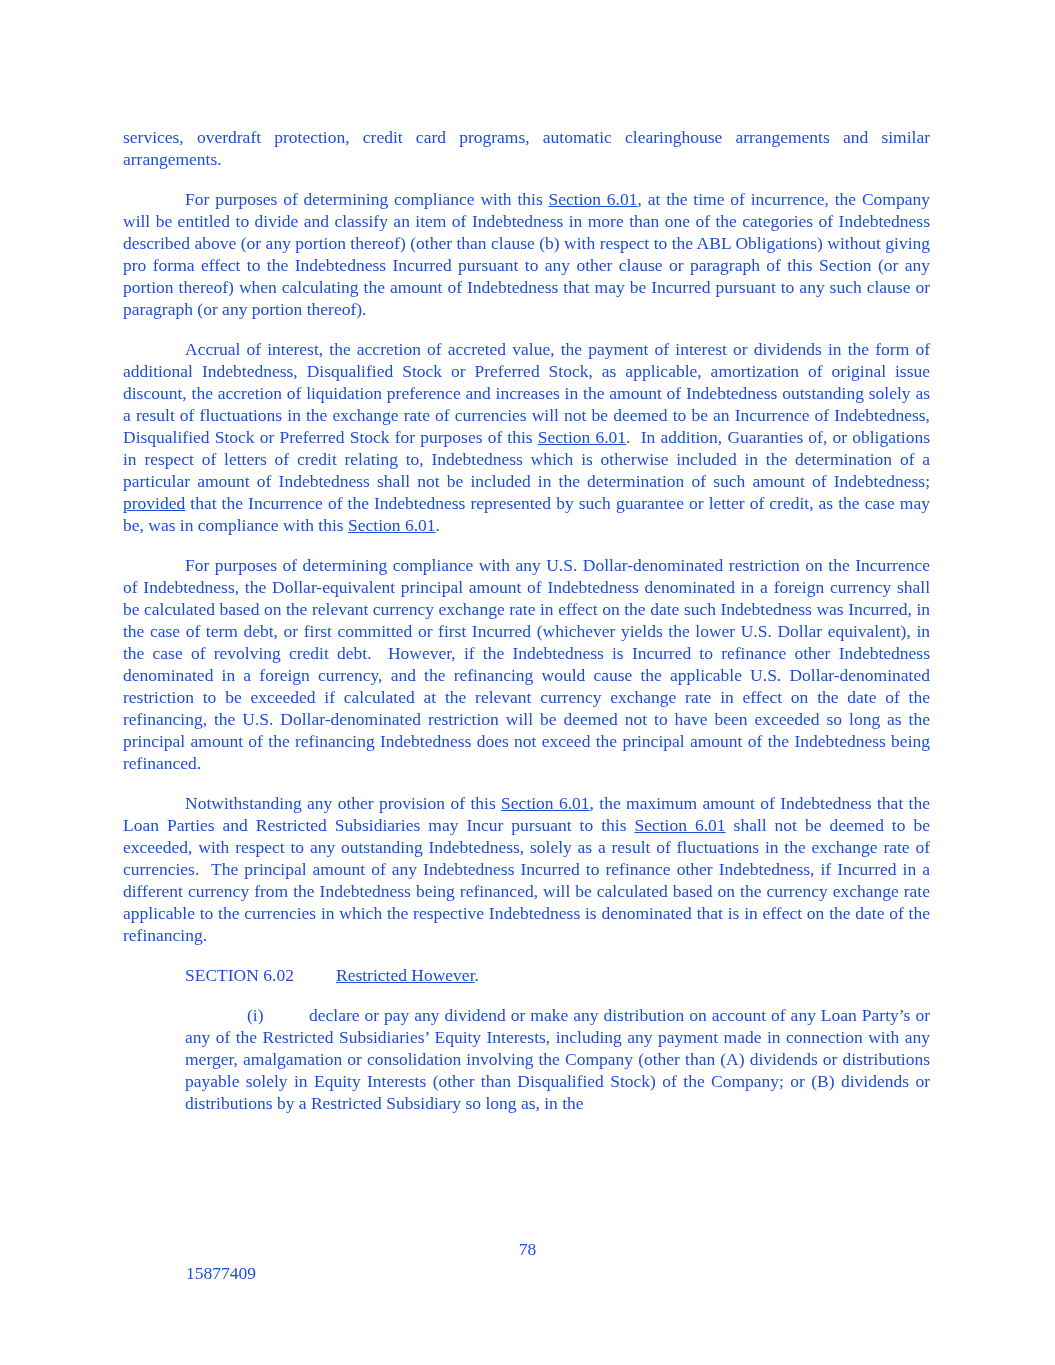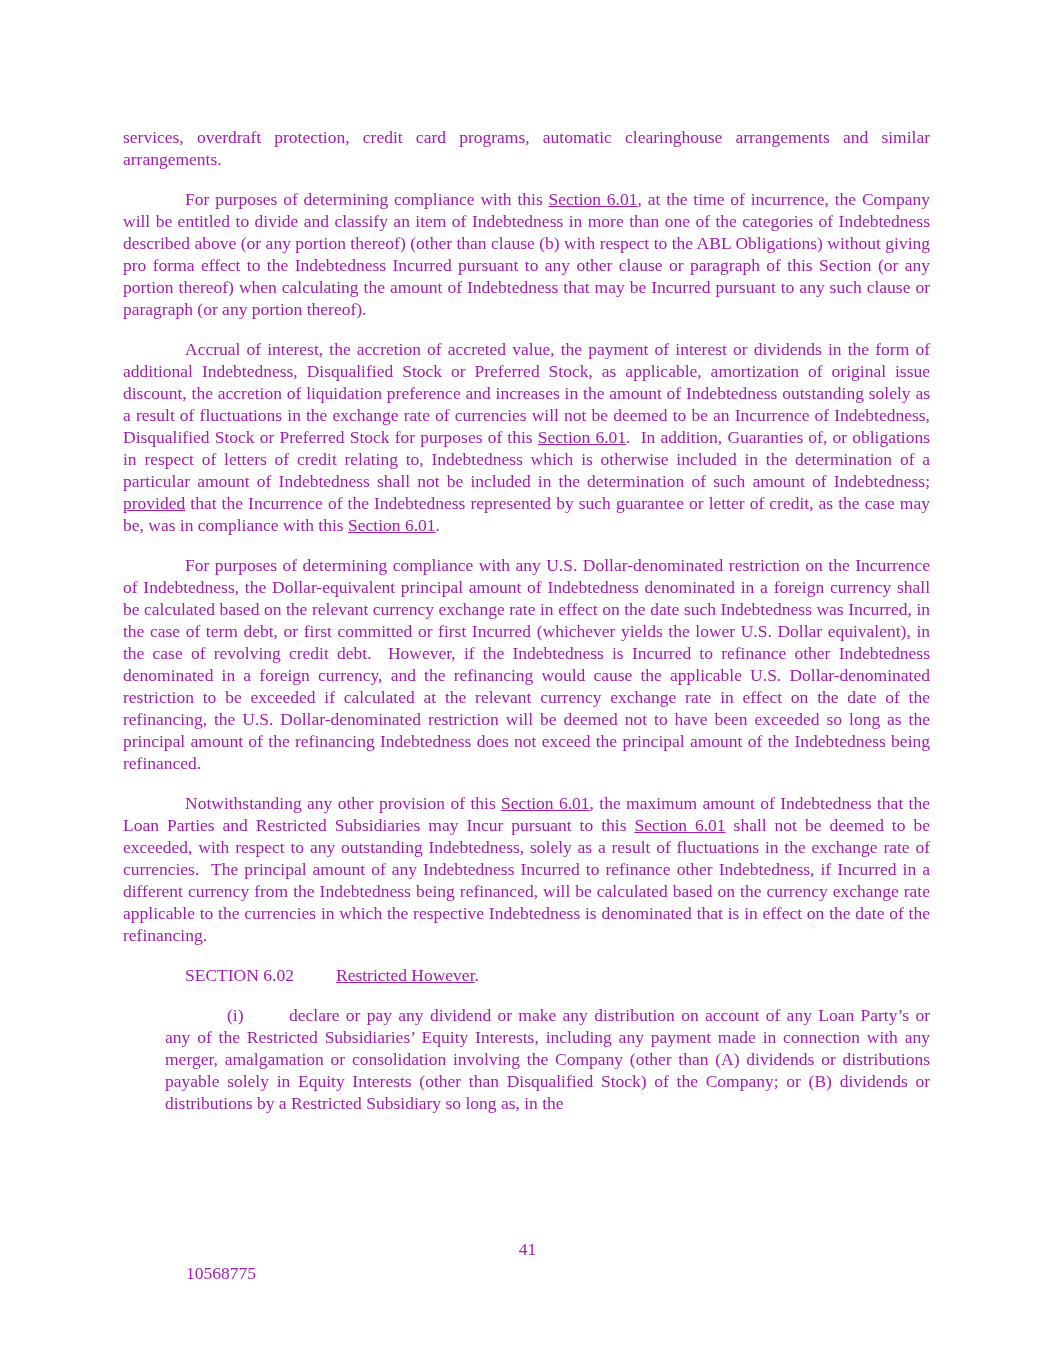--- a/index.html
+++ b/index.html
@@ -1,39 +1,39 @@
 <!DOCTYPE html>
 <html><head>
 <meta charset="utf-8">
 <style>
   html, body { margin: 0; padding: 0; background: #ffffff; }
   .page {
     position: relative;
     width: 1055px;
     height: 1365px;
     background: #ffffff;
-    color: #a21caf;
+    color: #1d4ed8;
     font-family: "Liberation Serif", serif;
     font-size: 17.5px;
     line-height: 22px;
     overflow: hidden;
   }
   .doc-body {
     position: absolute;
     left: 123px;
     top: 126px;
     width: 807px;
   }
   .para {
     text-align: justify;
     text-indent: 62px;
     margin: 0 0 18px 0;
   }
   .para.no-indent { text-indent: 0; }
-  .para.list-i { margin-left: 42px; }
+  .para.list-i { margin-left: 62px; }
   .num {
     display: inline-block;
     text-indent: 0;
   }
   .u { text-decoration: underline; }
   .footer-page {
     position: absolute;
     top: 1238px;
     left: 0;
     width: 100%;
@@ -53,15 +53,15 @@
     <div>
         <div class="para body no-indent"><span>services, overdraft protection, credit card programs, automatic clearinghouse arrangements and similar arrangements.</span></div>
         <div class="para body"><span>For purposes of determining compliance with this </span><span class="u">Section 6.01</span><span>, at the time of incurrence, the Company will be entitled to divide and classify an item of Indebtedness in more than one of the categories of Indebtedness described above (or any portion thereof) (other than clause (b) with respect to the ABL Obligations) without giving pro forma effect to the Indebtedness Incurred pursuant to any other clause or paragraph of this Section (or any portion thereof) when calculating the amount of Indebtedness that may be Incurred pursuant to any such clause or paragraph (or any portion thereof).</span></div>
         <div class="para body"><span>Accrual of interest, the accretion of accreted value, the payment of interest or dividends in the form of additional Indebtedness, Disqualified Stock or Preferred Stock, as applicable, amortization of original issue discount, the accretion of liquidation preference and increases in the amount of Indebtedness outstanding solely as a result of fluctuations in the exchange rate of currencies will not be deemed to be an Incurrence of Indebtedness, Disqualified Stock or Preferred Stock for purposes of this </span><span class="u">Section 6.01</span><span>.&nbsp; In addition, Guaranties of, or obligations in respect of letters of credit relating to, Indebtedness which is otherwise included in the determination of a particular amount of Indebtedness shall not be included in the determination of such amount of Indebtedness; </span><span class="u">provided</span><span> that the Incurrence of the Indebtedness represented by such guarantee or letter of credit, as the case may be, was in compliance with this </span><span class="u">Section 6.01</span><span>.</span></div>
         <div class="para body"><span>For purposes of determining compliance with any U.S. Dollar-denominated restriction on the Incurrence of Indebtedness, the Dollar-equivalent principal amount of Indebtedness denominated in a foreign currency shall be calculated based on the relevant currency exchange rate in effect on the date such Indebtedness was Incurred, in the case of term debt, or first committed or first Incurred (whichever yields the lower U.S. Dollar equivalent), in the case of revolving credit debt.&nbsp; However, if the Indebtedness is Incurred to refinance other Indebtedness denominated in a foreign currency, and the refinancing would cause the applicable U.S. Dollar-denominated restriction to be exceeded if calculated at the relevant currency exchange rate in effect on the date of the refinancing, the U.S. Dollar-denominated restriction will be deemed not to have been exceeded so long as the principal amount of the refinancing Indebtedness does not exceed the principal amount of the Indebtedness being refinanced.</span></div>
         <div class="para body"><span>Notwithstanding any other provision of this </span><span class="u">Section 6.01</span><span>, the maximum amount of Indebtedness that the Loan Parties and Restricted Subsidiaries may Incur pursuant to this </span><span class="u">Section 6.01</span><span> shall not be deemed to be exceeded, with respect to any outstanding Indebtedness, solely as a result of fluctuations in the exchange rate of currencies.&nbsp; The principal amount of any Indebtedness Incurred to refinance other Indebtedness, if Incurred in a different currency from the Indebtedness being refinanced, will be calculated based on the currency exchange rate applicable to the currencies in which the respective Indebtedness is denominated that is in effect on the date of the refinancing.</span></div>
         <div class="para heading"><span class="num" style="width: 151px;">SECTION 6.02</span><span class="u">Restricted However</span><span>.</span></div>
         <div class="para list-i"><span class="num" style="width: 62px;">(i)</span><span>declare or pay any dividend or make any distribution on account of any Loan Party’s or any of the Restricted Subsidiaries’ Equity Interests, including any payment made in connection with any merger, amalgamation or consolidation involving the Company (other than (A) dividends or distributions payable solely in Equity Interests (other than Disqualified Stock) of the Company; or (B) dividends or distributions by a Restricted Subsidiary so long as, in the</span></div>
       </div>
   </main>
-  <div class="footer-page">41</div>
-  <div class="footer-docid">10568775</div>
+  <div class="footer-page">78</div>
+  <div class="footer-docid">15877409</div>
 </div>
 
 </body></html>

